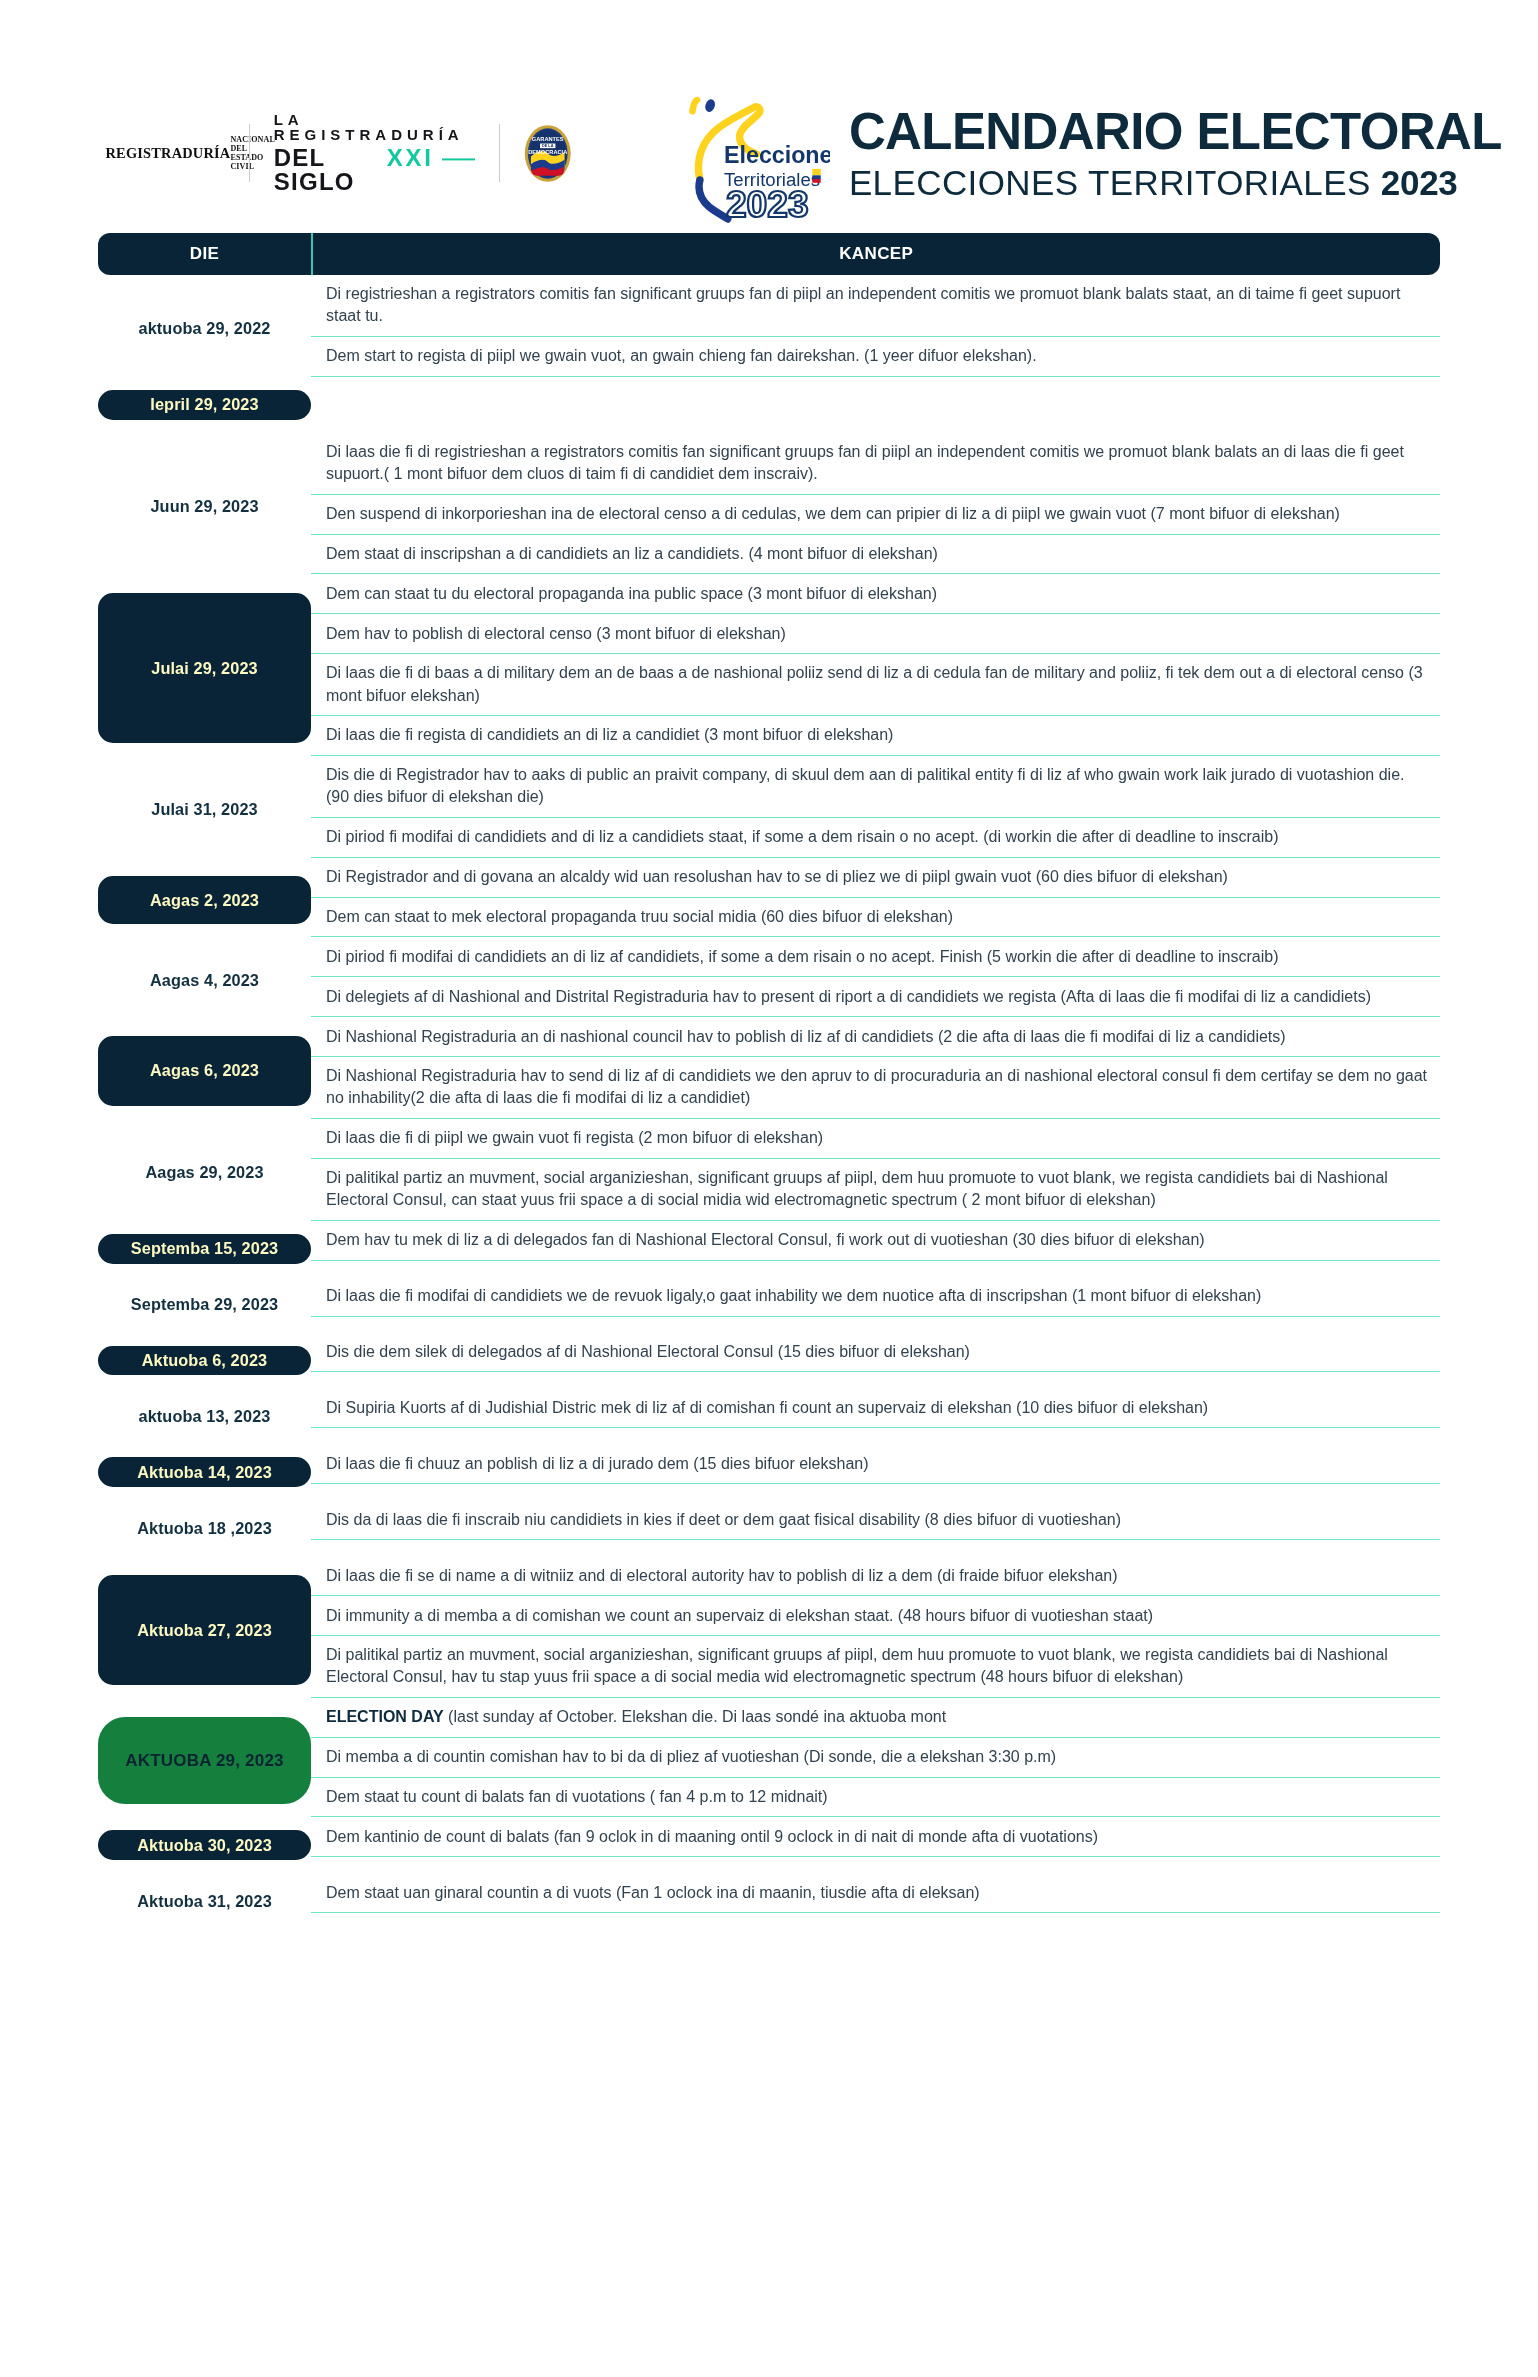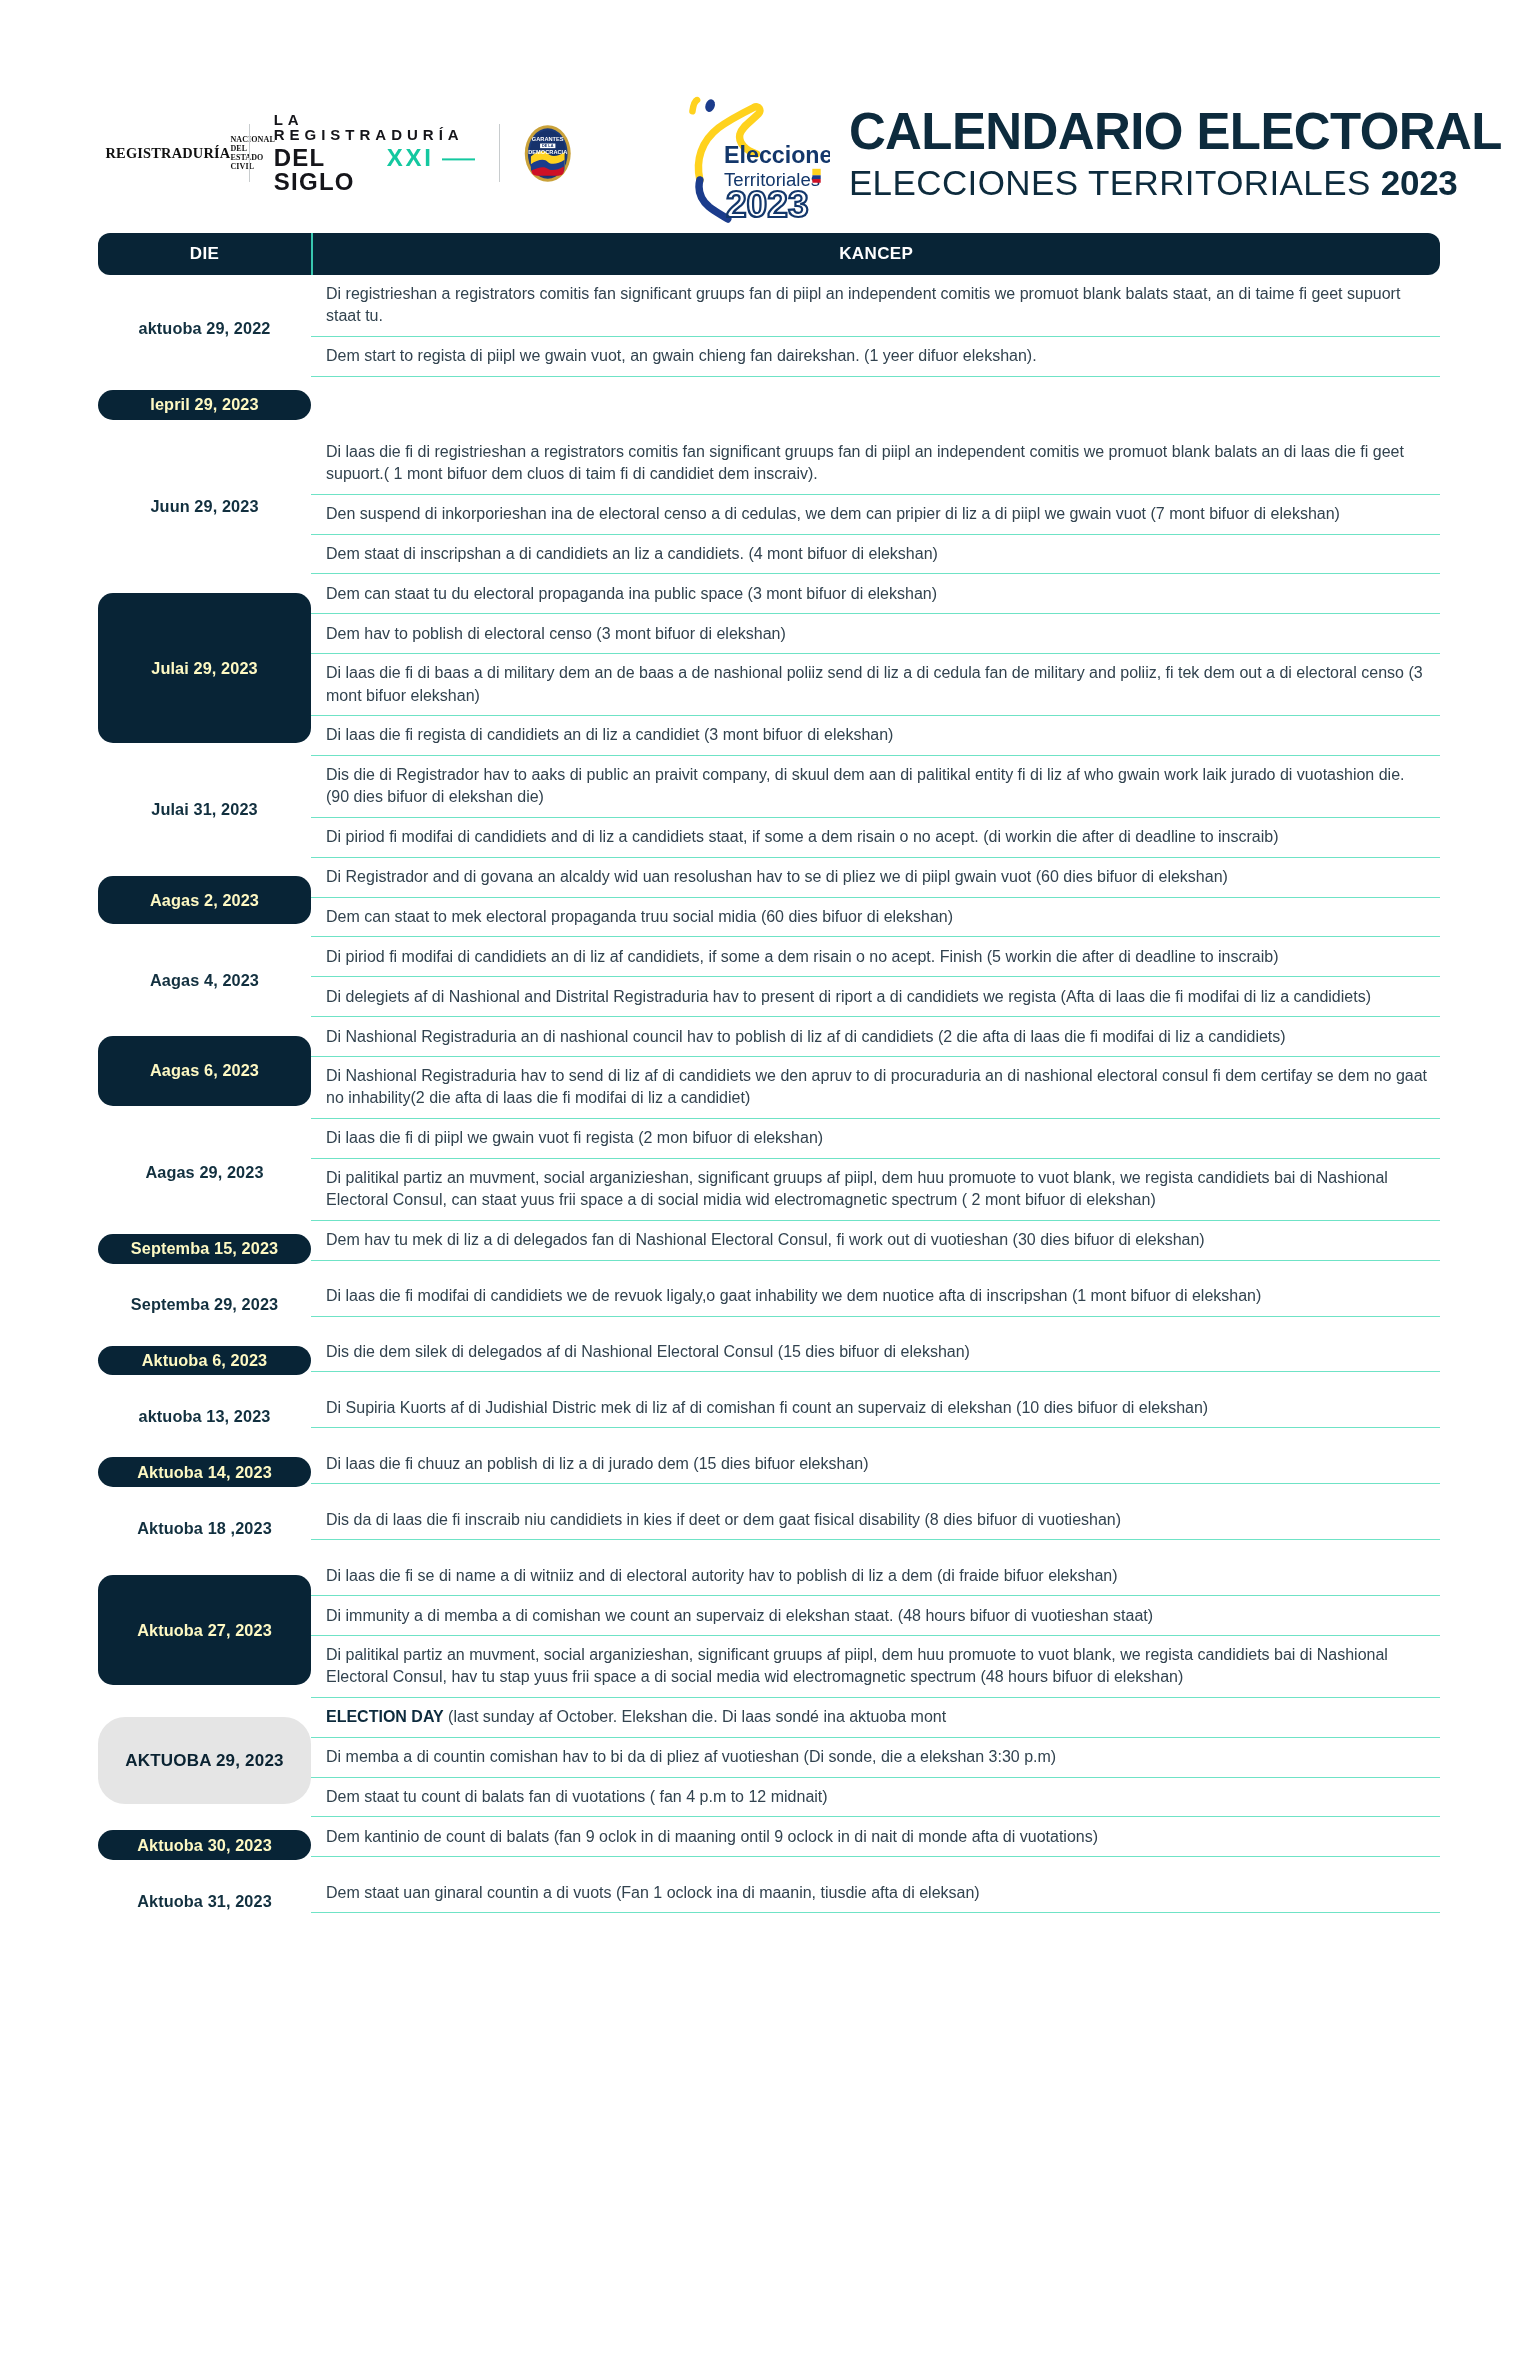--- a/index.html
+++ b/index.html
@@ -130,21 +130,21 @@
     min-height: calc(100% - 5.6px);
     display:flex; align-items:center; justify-content:center;
     text-align:center;
     font-size: 16.3px;
     font-weight: bold;
     letter-spacing: 0.1px;
     line-height: 1.15;
     padding: 5.6px 7.5px;
   }
   .pill.filled-dark { background:#082436; color:#fef9c3; border-radius: 15px; }
-  .pill.filled-green { background:#e5e5e5; color:#0a2332; border-radius: 27px; }
+  .pill.filled-green { background:#15803d; color:#0a2332; border-radius: 27px; }
   .pill.plain { background:transparent; color:#12303f; }
   .pill.caps { font-size: 17px; letter-spacing: 0.2px; }
 
   .rows { flex: 1; min-width: 0; }
   .row {
     border-bottom: 1.9px solid #6fe3c6;
     display: flex;
     align-items: center;
     padding: 8.4px 11.2px 8.4px 15px;
     min-height: 39px;

